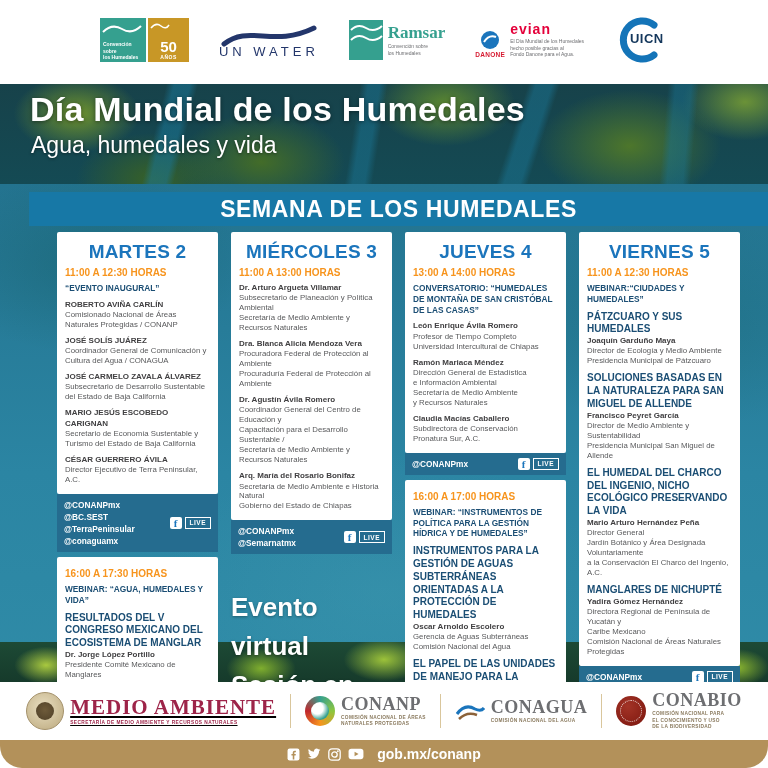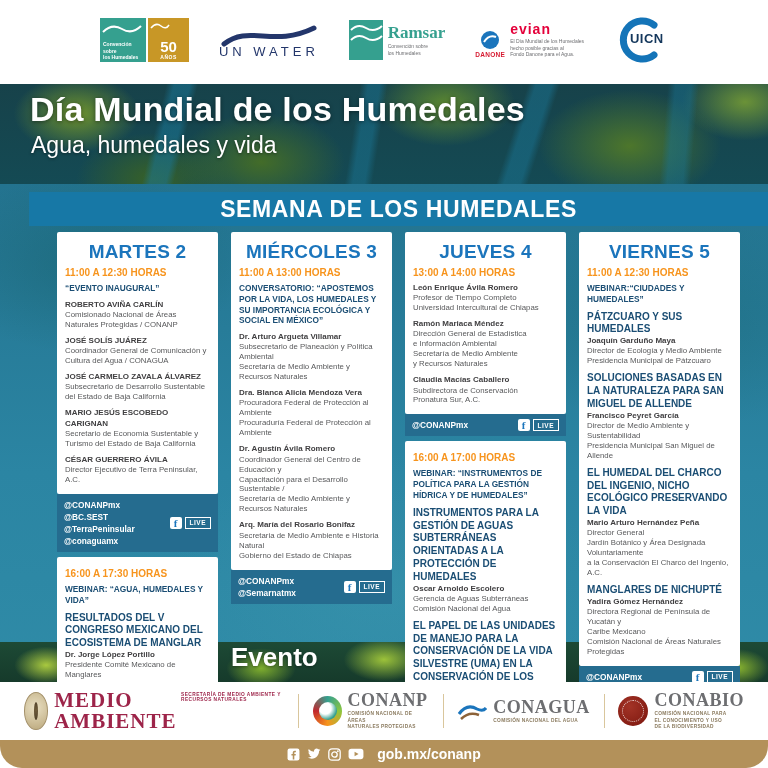--- a/index.html
+++ b/index.html
@@ -94,21 +94,21 @@
   
   .promo{margin-top:34px;display:flex;flex-direction:column;align-items:center;}
   .promo-line{color:#fff;font-size:26px;font-weight:700;text-shadow:0 1px 3px rgba(0,0,0,.35);line-height:1.5;}
 
   
   .footer{height:58px;background:#fff;display:flex;align-items:center;justify-content:center;gap:14px;padding:0 24px;}
   .flogo{display:flex;align-items:center;gap:6px;}
   .fsep{width:1px;height:34px;background:#D9C69C;}
   .seal{width:38px;height:38px;border-radius:50%;background:radial-gradient(circle at 45% 40%, #E9DFC2, #BBA87C);border:1px solid #A4916A;position:relative;}
   .seal:after{content:"";position:absolute;inset:9px;border-radius:50%;background:radial-gradient(circle at 50% 45%, #6E5B3A, #4E3F27);}
-  .sem-right{display:flex;flex-direction:row;}
+  .sem-right{display:flex;flex-direction:column;text-decoration:underline;}
   .sem-word{font-family:"Liberation Serif", serif;font-size:21px;font-weight:700;color:var(--maroon,#9D2449);letter-spacing:1px;line-height:1;}
   .sem-cap{font-size:4.8px;color:var(--maroon,#9D2449);letter-spacing:.45px;margin-top:2px;font-weight:700;}
   .conanp-ic{width:30px;height:30px;border-radius:50%;background:conic-gradient(#35A08F,#8CC63F,#F7941D,#C1272D,#35A08F);position:relative;}
   .conanp-ic:after{content:"";position:absolute;left:6px;top:6px;width:18px;height:18px;border-radius:50%;background:radial-gradient(circle at 35% 35%, #fff 35%, #35A08F 70%);}
   .fword{font-family:"Liberation Serif", serif;font-size:18px;font-weight:700;color:#6D6E71;letter-spacing:.5px;line-height:1;}
   .fcap{font-size:4.8px;color:#8A7A5E;letter-spacing:.3px;line-height:1.35;margin-top:2px;font-weight:700;}
   .conabio-ic{width:30px;height:30px;border-radius:50%;background:radial-gradient(circle at 40% 35%, #A33326, #7A150D);position:relative;}
   .conabio-ic:after{content:"";position:absolute;inset:4px;border-radius:50%;border:1.5px dotted rgba(255,255,255,.8);}
 
   .goldbar{height:28px;background:var(--gold,#B3915A);display:flex;align-items:center;justify-content:center;gap:7px;}
@@ -250,21 +250,20 @@
               <div class="talk-heading">RESULTADOS DEL V CONGRESO MEXICANO DEL ECOSISTEMA DE MANGLAR</div>
               <div class="speaker-name">Dr. Jorge López Portillo</div>
               <div class="speaker-role">Presidente Comité Mexicano de Manglares</div>
             </div>
           </div>
         </div>
         <div class="column">
           <div class="card">
             <div class="day-title">MIÉRCOLES 3</div>
             <div class="session-time">11:00 A 13:00 HORAS</div>
-            <div class="session-title">CONVERSATORIO: “APOSTEMOS POR LA VIDA, LOS HUMEDALES Y SU IMPORTANCIA ECOLÓGICA Y SOCIAL EN MÉXICO”</div>
             <div class="agenda-item">
               <div class="speaker-name">Dr. Arturo Argueta Villamar</div>
               <div class="speaker-role">Subsecretario de Planeación y Política Ambiental</div>
               <div class="speaker-role">Secretaría de Medio Ambiente y Recursos Naturales</div>
             </div>
             <div class="agenda-item">
               <div class="speaker-name">Dra. Blanca Alicia Mendoza Vera</div>
               <div class="speaker-role">Procuradora Federal de Protección al Ambiente</div>
               <div class="speaker-role">Procuraduría Federal de Protección al Ambiente</div>
             </div>
@@ -291,20 +290,21 @@
           </div>
           <div class="promo">
             <div class="promo-line">Evento virtual</div>
             <div class="promo-line">Sesión en vivo por</div>
           </div>
         </div>
         <div class="column">
           <div class="card">
             <div class="day-title">JUEVES 4</div>
             <div class="session-time">13:00 A 14:00 HORAS</div>
+            <div class="session-title">CONVERSATORIO:  “HUMEDALES DE MONTAÑA DE SAN CRISTÓBAL DE LAS CASAS”</div>
             <div class="agenda-item">
               <div class="speaker-name">León Enrique Ávila Romero</div>
               <div class="speaker-role">Profesor de Tiempo Completo</div>
               <div class="speaker-role">Universidad Intercultural de Chiapas</div>
             </div>
             <div class="agenda-item">
               <div class="speaker-name">Ramón Mariaca Méndez</div>
               <div class="speaker-role">Dirección General de Estadística</div>
               <div class="speaker-role">e Información Ambiental</div>
               <div class="speaker-role">Secretaría de Medio Ambiente</div>

